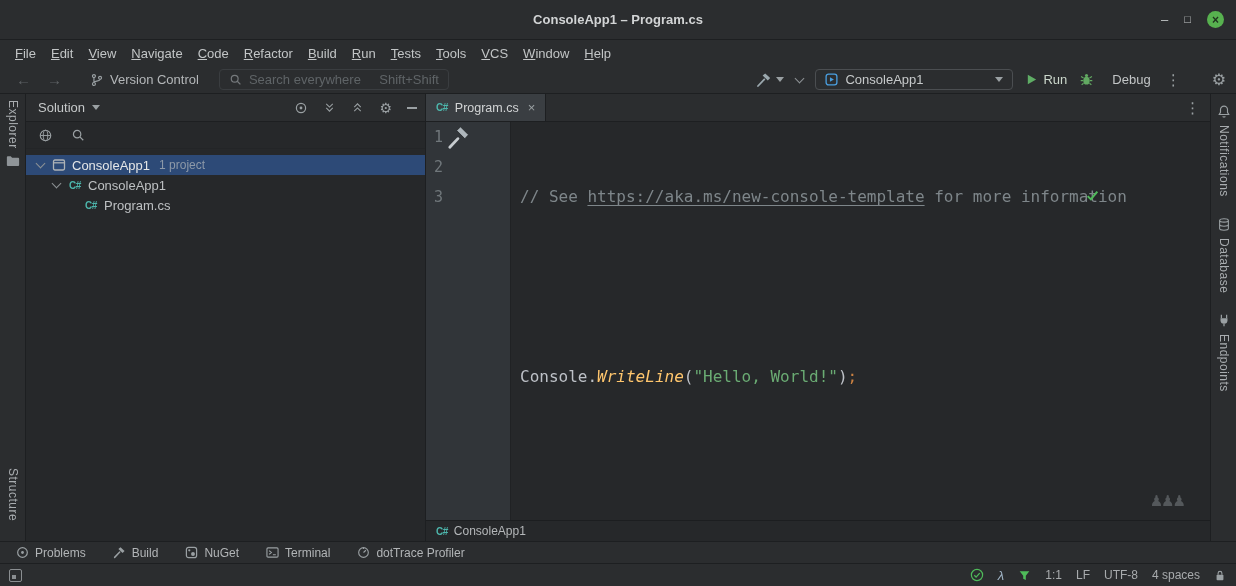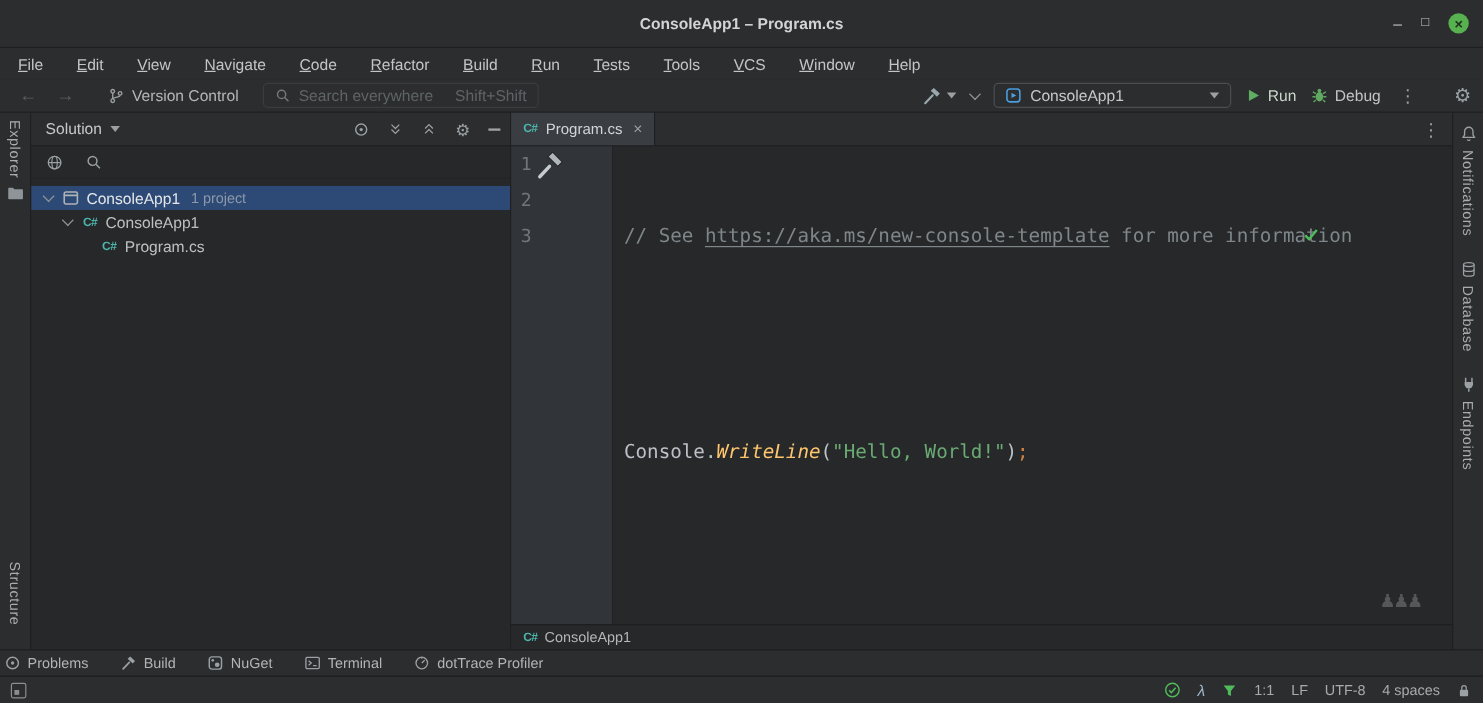--- a/index.html
+++ b/index.html
@@ -28,21 +28,21 @@
   .win-btn.close {
     width:17px; height:17px; border-radius:50%;
     background:var(--close-green,#57b14f);
     color:#20331f; font-size:12px; font-weight:bold;
     display:flex; align-items:center; justify-content:center;
   }
 
   
   .menubar {
     height:26px; background:var(--bg-panel,#2b2d2f); flex:0 0 auto;
-    display:flex; align-items:center; padding-left:8px; gap:14px;
+    display:flex; align-items:center; padding-left:8px; gap:1px;
   }
   .menu-item {
     display:inline-block; padding:3px 7px; font-size:13px; color:#c2c5c6; border-radius:3px;
   }
   .menu-item::first-letter { text-decoration:underline; }
 
   
   .toolbar {
     height:28px; background:var(--bg-panel,#2b2d2f); flex:0 0 auto;
     border-bottom:1px solid var(--border-dark,#1d1f21);
@@ -68,21 +68,21 @@
     transform:rotate(45deg); margin-top:-3px;
   }
   .chev.right { transform:rotate(-45deg); }
   .run-combo {
     display:inline-flex; align-items:center; gap:7px;
     border:1px solid #4b4e51; border-radius:4px; height:21px;
     padding:0 9px; min-width:198px; color:#c6c9ca;
   }
   .run-combo .mini-caret { margin-left:auto; }
   .run-btn { display:inline-flex; align-items:center; gap:5px; color:#cbd7cb; }
-  .debug-btn { display:inline-flex; align-items:flex-start; gap:5px; color:#c2c5c6; }
+  .debug-btn { display:inline-flex; align-items:flex-start; gap:18px; color:#c2c5c6; }
   .kebab { color:#9aa0a3; font-size:15px; padding:0 3px; }
   .gear-glyph { color:#9aa0a3; font-size:16px; margin-left:16px; }
 
   
   .main { flex:1; display:flex; min-height:0; }
 
   .stripe {
     width:26px; background:var(--bg-panel,#2b2d2f); flex:0 0 auto;
     display:flex; flex-direction:column; align-items:center;
   }
@@ -162,21 +162,21 @@
   .breadcrumbs {
     height:21px; flex:0 0 auto; display:flex; align-items:center; gap:6px;
     padding-left:10px; border-top:1px solid #1c1e20; background:var(--bg-editor,#26282a);
     font-size:12px; color:#b4b7b9;
   }
 
   
   .bottom-bar {
     height:22px; flex:0 0 auto; background:var(--bg-panel,#2b2d2f);
     border-top:1px solid var(--border-dark,#1d1f21);
-    display:flex; align-items:center; gap:27px; padding-left:4px;
+    display:flex; align-items:center; gap:27px; padding-left:16px;
     font-size:12px; color:#b2b5b7;
   }
   .bb-item { display:inline-flex; align-items:center; gap:6px; }
 
   
   .statusbar {
     height:23px; flex:0 0 auto; background:var(--bg-panel,#2b2d2f);
     border-top:1px solid var(--border-dark,#1d1f21);
     display:flex; align-items:center; padding:0 10px 0 9px;
     font-size:12px; color:#a8abad;

